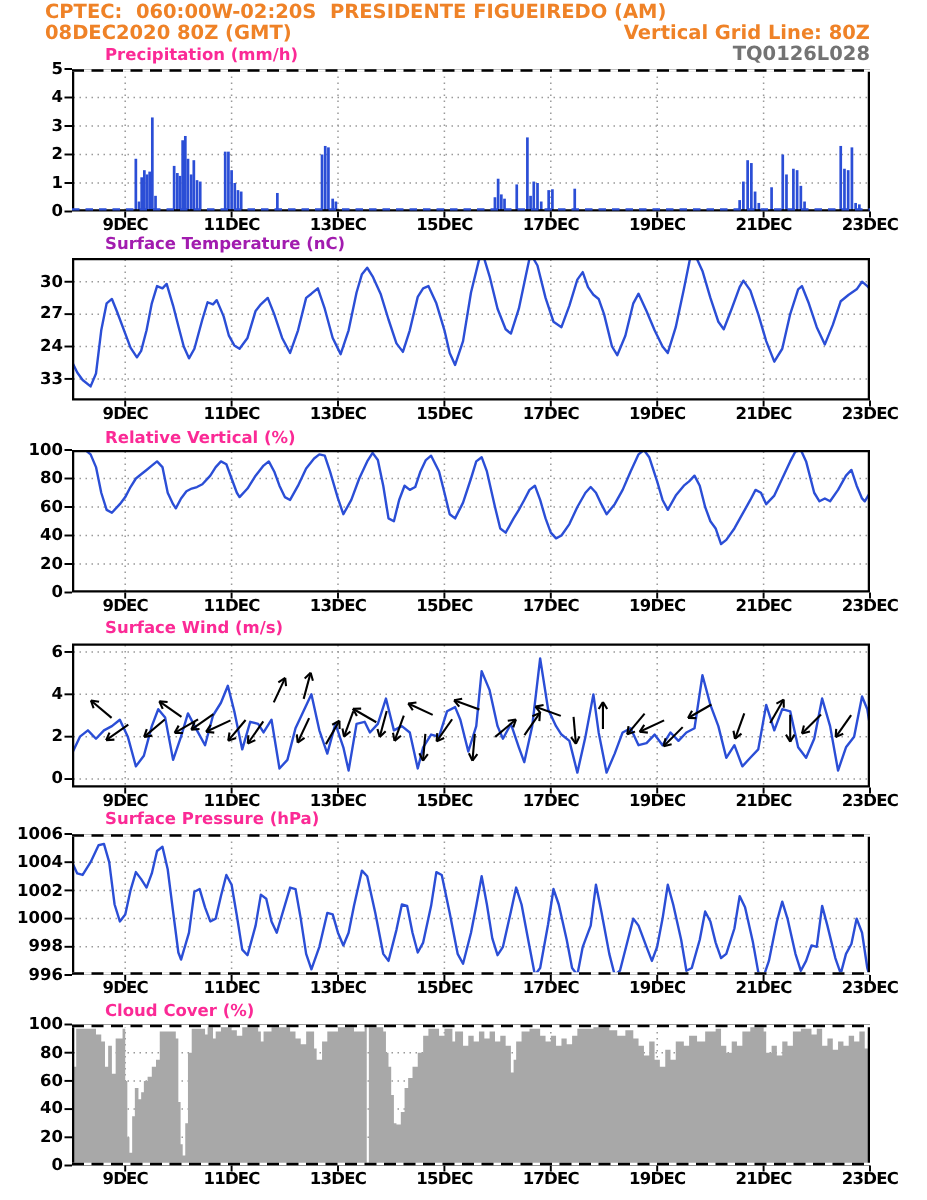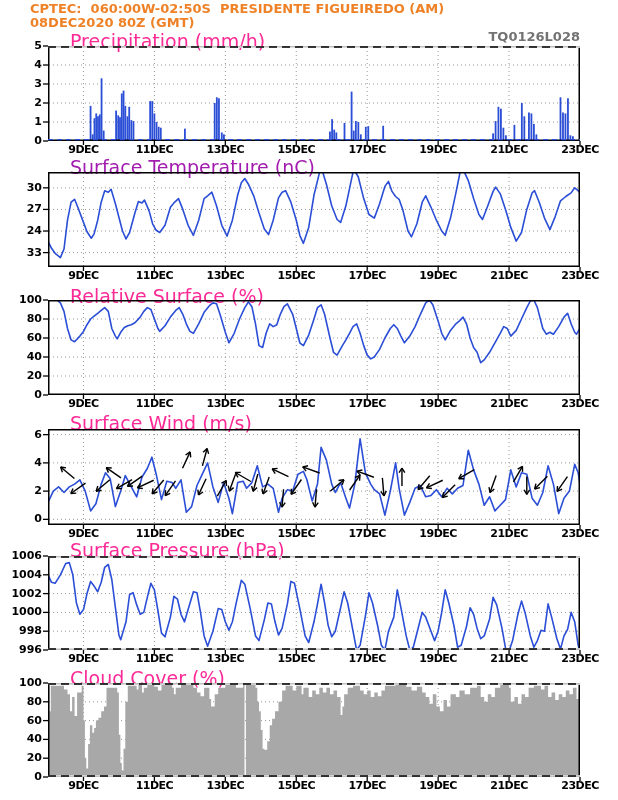--- a/index.html
+++ b/index.html
@@ -1,34 +1,35 @@
 <!DOCTYPE html>
 <html><head>
 <meta charset="utf-8">
 <style>
   html,body{margin:0;padding:0;background:#fff;}
   .page{position:relative;width:618px;height:800px;background:#fff;overflow:hidden;
         font-family:"DejaVu Sans","Liberation Sans",sans-serif;}
   .hdr{position:absolute;font-size:13px;font-weight:bold;white-space:pre;letter-spacing:0px;}
-  .title{position:absolute;left:70px;font-size:19px;font-weight:normal;white-space:pre;}
+  .title{position:absolute;left:70px;font-size:11px;font-weight:bold;white-space:pre;}
   .ylab{position:absolute;left:0;width:42px;text-align:right;font-size:11px;font-weight:bold;color:#000;line-height:12px;}
   .xlab{position:absolute;width:52px;text-align:center;font-size:11px;font-weight:bold;color:#000;line-height:12px;letter-spacing:-0.5px;}
   svg{position:absolute;overflow:visible;}
 </style>
 </head>
 <body>
 
 <div class="page">
-  <div class="hdr" id="hdr1" style="left: 30px; top: 1px; color: rgb(239, 130, 39);">CPTEC:  060:00W-02:50S  PRESIDENTE FIGUEIREDO (AM)</div>
+  <div class="hdr" id="hdr1" style="left: 30px; top: 1px; color: rgb(239, 130, 39);">CPTEC:  060:00W-02:20S  PRESIDENTE FIGUEIREDO (AM)</div>
   <div class="hdr" id="hdr2l" style="left: 30px; top: 15px; color: rgb(239, 130, 39);">08DEC2020 80Z (GMT)</div>
+  <div class="hdr" id="hdr2r" style="right: 38px; top: 15px; color: rgb(239, 130, 39);">Vertical Grid Line: 80Z</div>
   <div class="hdr" id="hdr3r" style="right: 38px; top: 29px; color: #737373;">TQ0126L028</div>
 
   <div class="title" style="top: 30px; color: rgb(251, 42, 150);">Precipitation (mm/h)</div>
   <div class="title" style="top: 156px; color: #a21caf;">Surface Temperature (nC)</div>
-  <div class="title" style="top: 285px; color: rgb(251, 42, 150);">Relative Surface (%)</div>
+  <div class="title" style="top: 285px; color: rgb(251, 42, 150);">Relative Vertical (%)</div>
   <div class="title" style="top: 412px; color: rgb(251, 42, 150);">Surface Wind (m/s)</div>
   <div class="title" style="top: 539px; color: rgb(251, 42, 150);">Surface Pressure (hPa)</div>
   <div class="title" style="top: 667px; color: rgb(251, 42, 150);">Cloud Cover (%)</div>
 
   <div id="panels">
       <svg width="532" height="95" viewBox="0 0 532 95" style="left: 48px; top: 46px;">
         <defs>
           <clipPath id="clip0">
             <rect x="0" y="0" width="532" height="95"></rect>
           </clipPath>

